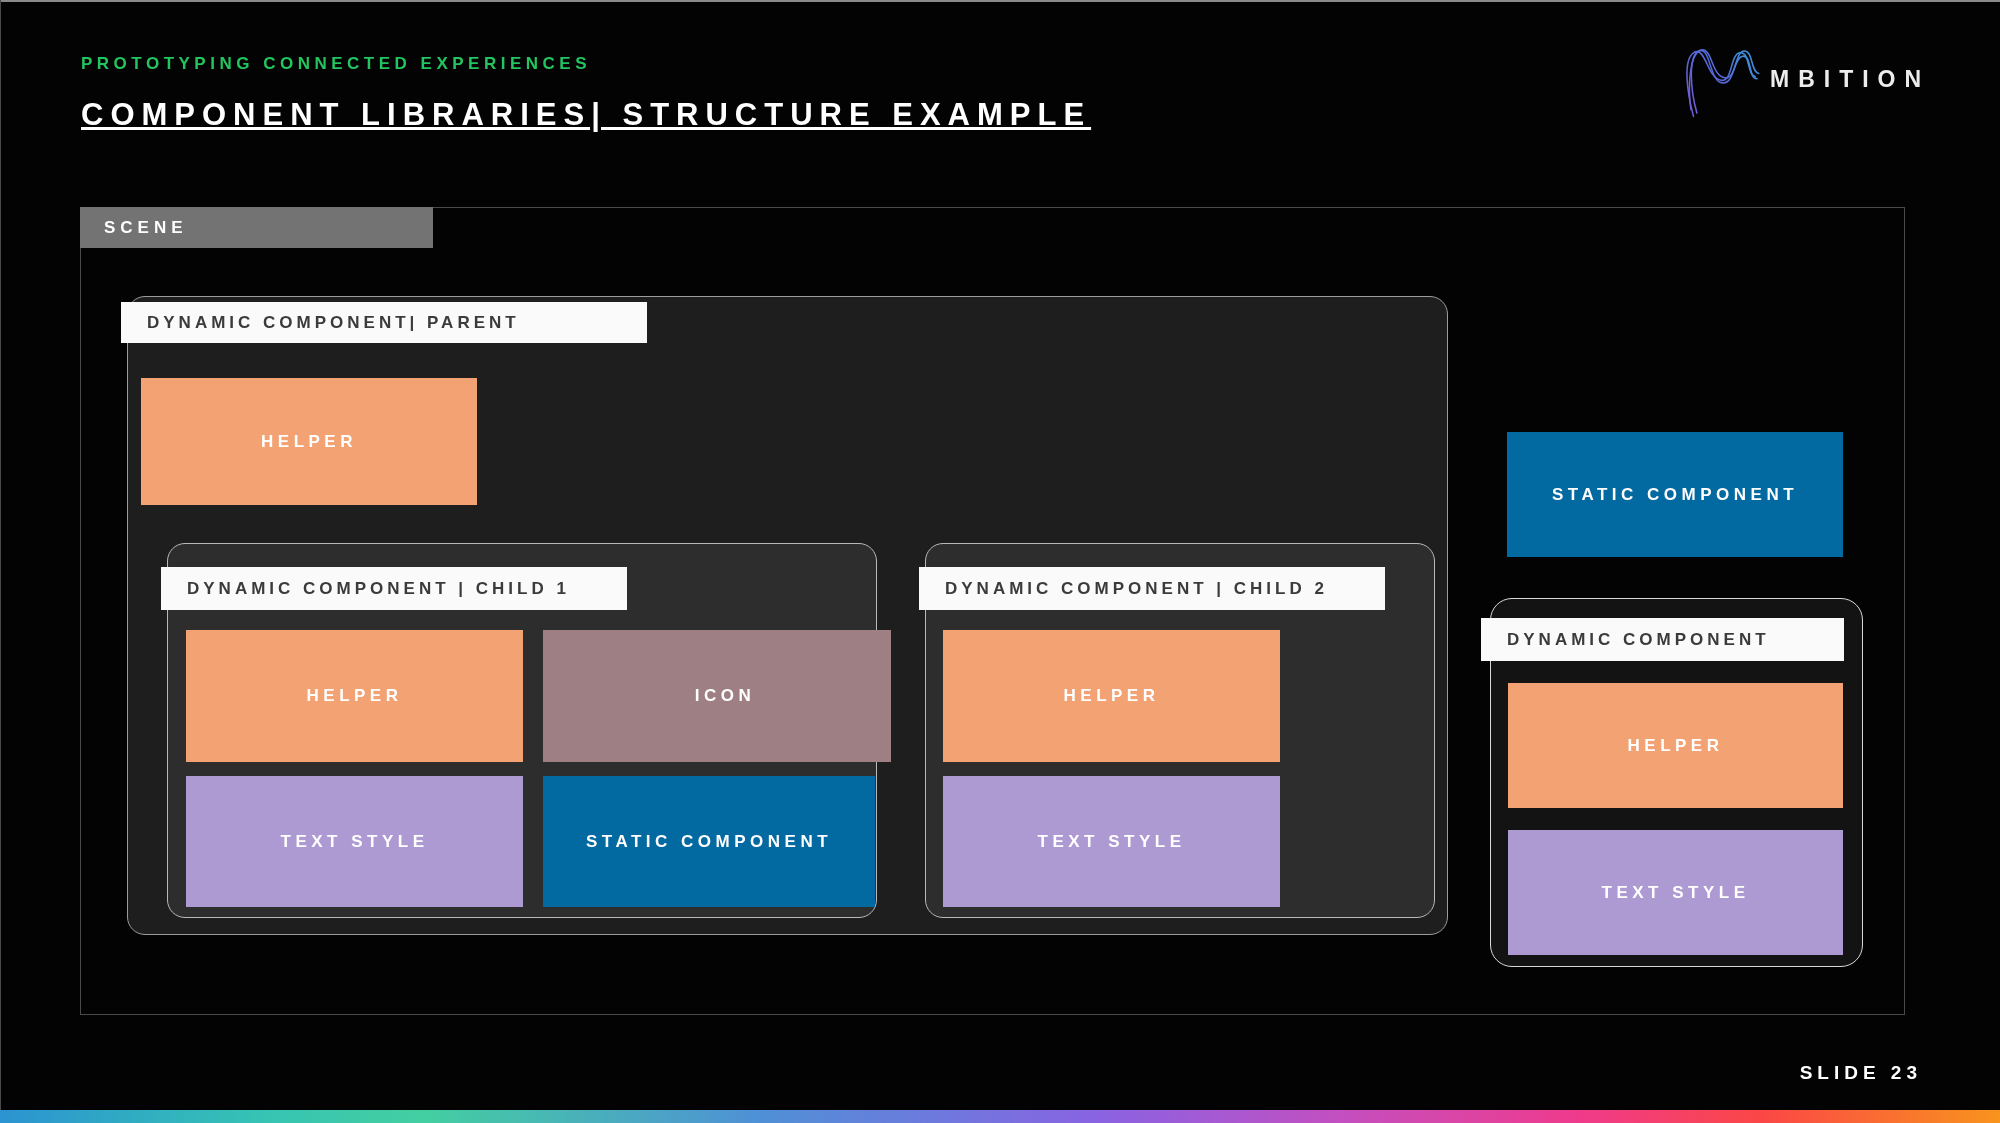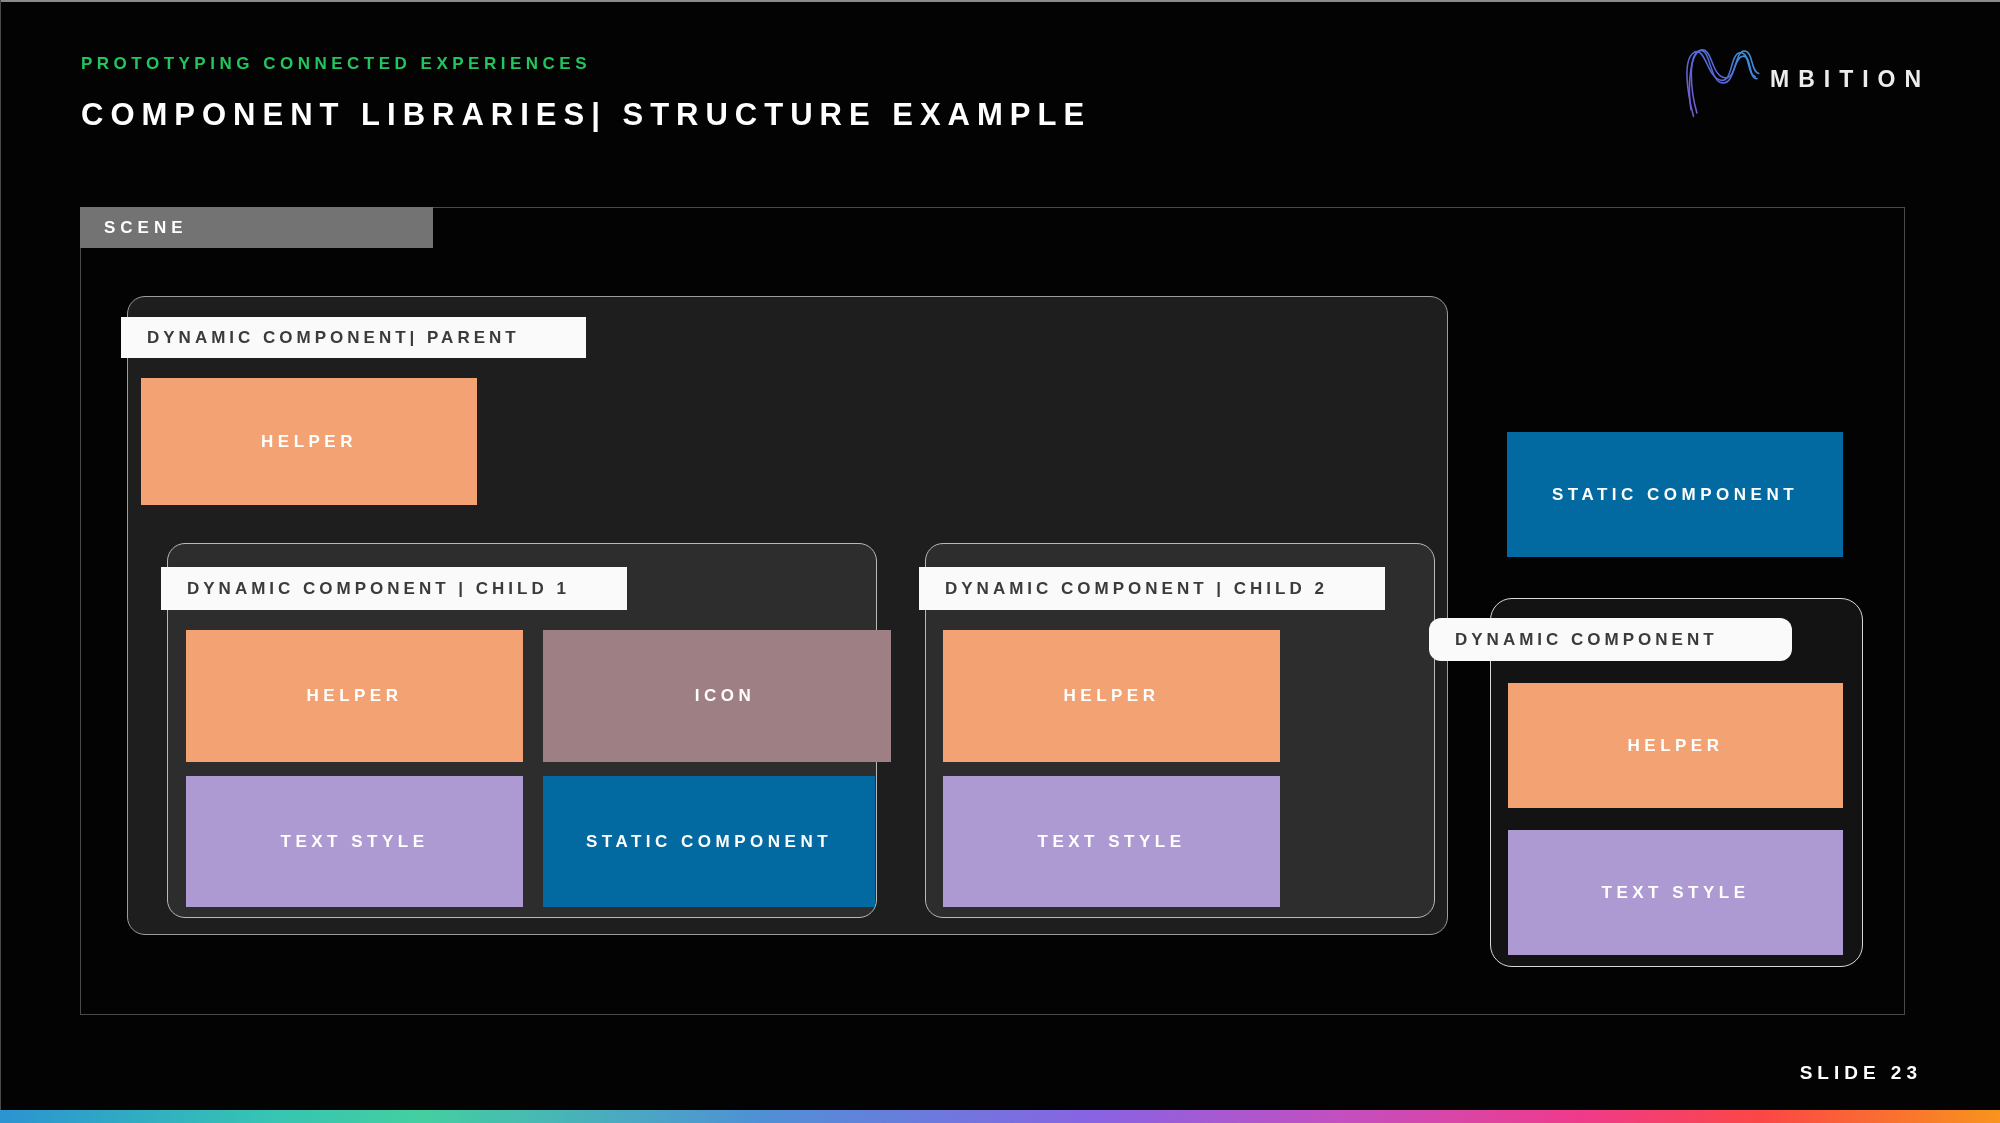--- a/index.html
+++ b/index.html
@@ -7,21 +7,21 @@
     position:relative;width:2000px;height:1123px;background:#030303;overflow:hidden;
     font-family:"Liberation Sans",sans-serif;
   }
   .edge-top{position:absolute;left:0;top:0;width:2000px;height:2px;background:#8a8a8a;}
   .edge-left{position:absolute;left:0;top:0;width:1px;height:1123px;background:#4a4a4a;}
 
   
   .eyebrow{position:absolute;left:81px;top:54px;color:#22c55e;font-size:17px;font-weight:bold;
     letter-spacing:4.5px;white-space:nowrap;}
   .big-title{position:absolute;left:81px;top:97px;color:#fff;font-size:31px;font-weight:bold;
-    letter-spacing:7px;white-space:nowrap;}
+    letter-spacing:7px;white-space:nowrap;text-decoration:underline;}
 
   
   .logo{position:absolute;left:1678px;top:30px;width:260px;height:92px;}
   .logo svg{position:absolute;left:0;top:0;}
   .brand{position:absolute;left:92px;top:36px;color:#ececec;font-size:23px;font-weight:600;
     letter-spacing:9px;white-space:nowrap;}
 
   
   .scene-box{position:absolute;left:80px;top:207px;width:1825px;height:808px;
     border:1px solid #4a4a4a;box-sizing:border-box;background:transparent;}
@@ -35,24 +35,24 @@
   .child-box{background:#2d2d2d;border:1px solid #b9b9b9;}
   .child1-box{left:167px;top:543px;width:710px;height:375px;}
   .child2-box{left:925px;top:543px;width:510px;height:375px;}
   .rdyn-box{left:1490px;top:598px;width:373px;height:369px;background:#131313;
     border:1px solid #d9d9d9;border-radius:22px;}
 
   
   .wlabel{position:absolute;background:#fafafa;color:#3b3b3b;font-size:17px;font-weight:bold;
     letter-spacing:4px;box-sizing:border-box;padding-left:26px;display:flex;align-items:center;
     white-space:nowrap;z-index:5;}
-  .parent-label{left:121px;top:317px;width:465px;height:41px;}
+  .parent-label{left:121px;top:302px;width:526px;height:41px;}
   .child1-label{left:161px;top:567px;width:466px;height:43px;}
   .child2-label{left:919px;top:567px;width:466px;height:43px;}
-  .rdyn-label{left:1429px;top:618px;width:363px;height:43px;border-radius:12px;}
+  .rdyn-label{left:1481px;top:618px;width:363px;height:43px;}
 
   
   .cbox{position:absolute;display:flex;align-items:center;justify-content:center;
     color:#fff;font-size:17px;font-weight:bold;letter-spacing:4.5px;white-space:nowrap;z-index:4;}
   .c-helper{background:#f2a273;}
   .c-icon{background:#9d7f84;padding-left:16px;}
   .c-text{background:#ae9ad2;text-align:center;}
   .c-static{background:#0369a1;}
 
   .p-helper{left:141px;top:378px;width:336px;height:127px;}

